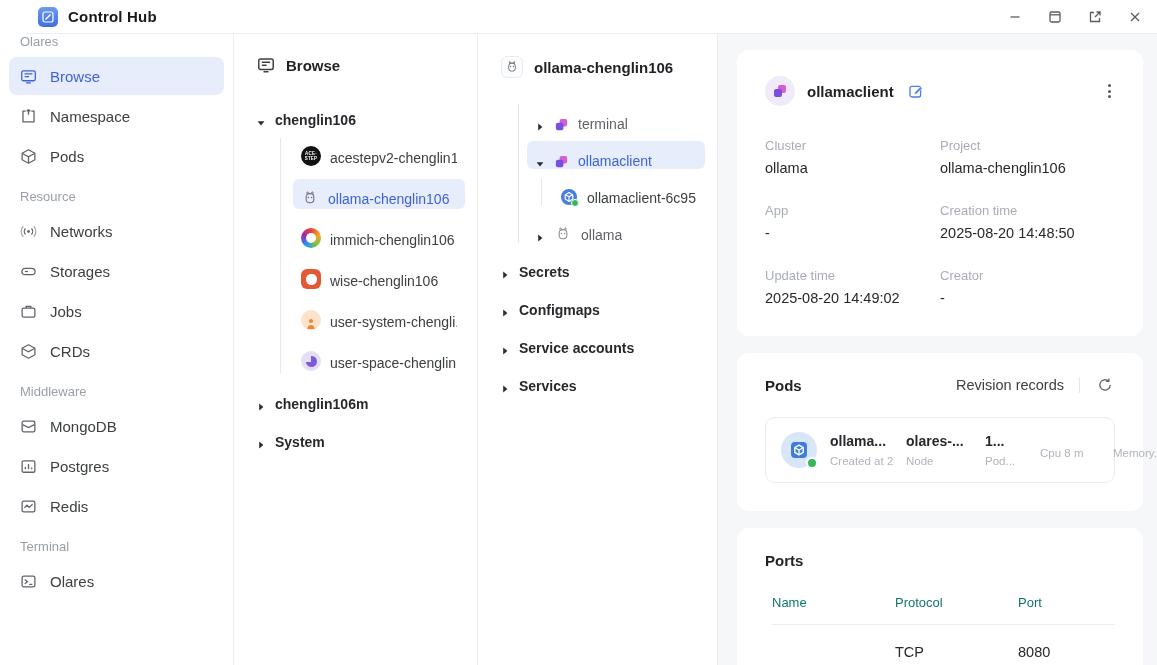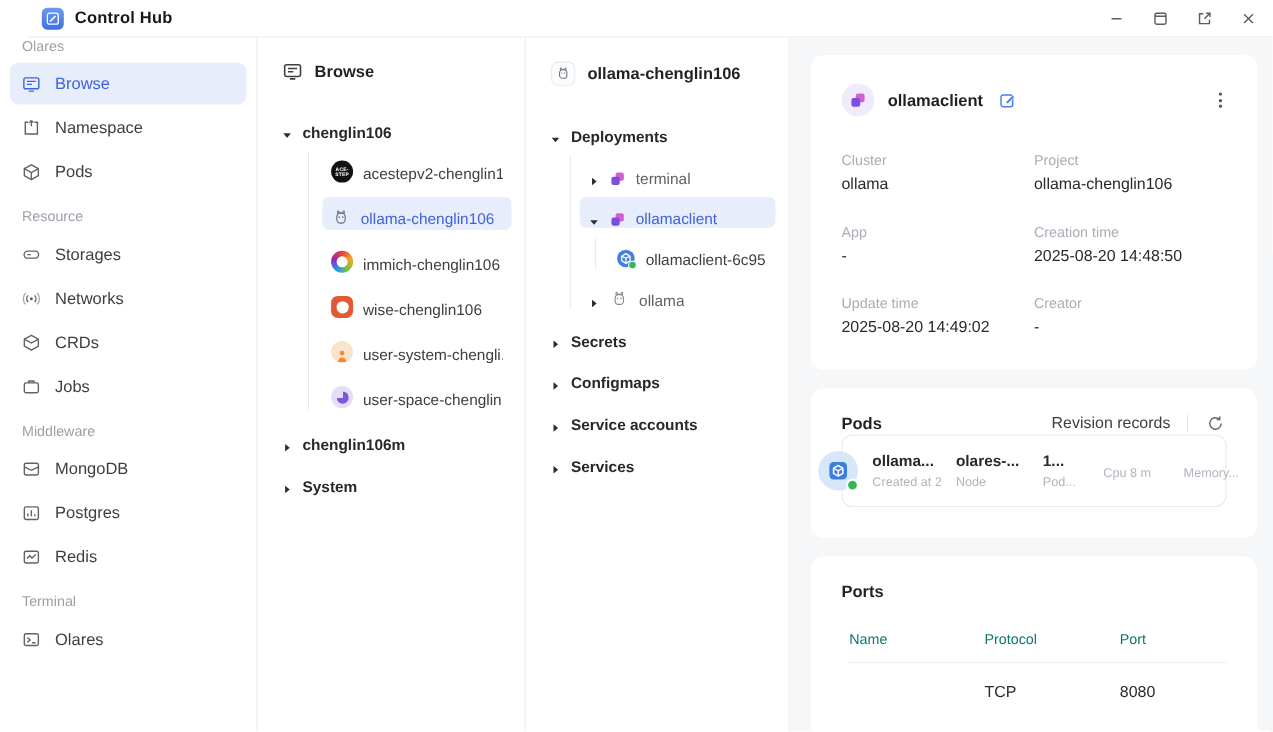--- a/index.html
+++ b/index.html
@@ -91,22 +91,22 @@
   .d-grid { display:grid; grid-template-columns:1fr 1fr; row-gap:27px; margin-top:32px; }
   .f-label { font-size:13px; color:#a8adb5; }
   .f-value { font-size:14.5px; color:#26282b; margin-top:7px; }
 
   .card.pods { padding:22px 28px 28px; }
   .p-head { display:flex; align-items:center; }
   .card-title { font-weight:700; font-size:15px; color:#1f2124; }
   .rev-link { margin-left:auto; font-size:14.5px; color:#3c4043; cursor:pointer; }
   .vdiv { width:1px; height:16px; background:#e3e5e8; margin:0 15px; }
   .refresh-btn { color:#5f6368; cursor:pointer; padding:2px; }
-  .pod-row { border:1px solid #e9ebee; border-radius:10px; padding:14px 15px;
-    display:flex; align-items:center; gap:13px; cursor:pointer;justify-content:center; }
+  .pod-row { margin-top:22px; border:1px solid #e9ebee; border-radius:10px; padding:14px 15px;
+    display:flex; align-items:center; gap:13px; cursor:pointer; }
   .pod-icon { width:36px; height:36px; border-radius:50%; background:#d8e6fa; position:relative;
     display:flex; align-items:center; justify-content:center; flex:none; }
   .pod-icon .dotg { position:absolute; right:-1px; bottom:-1px; width:12px; height:12px; border-radius:50%;
     background:#34b857; border:2px solid #fff; }
   .pcol { flex:none; overflow:hidden; }
   .pcol .t { font-weight:700; font-size:14px; color:#26282b; white-space:nowrap; overflow:hidden; }
   .pcol .s { font-size:11.5px; color:#b0b5bc; margin-top:6px; white-space:nowrap; overflow:hidden; }
   .w64{width:63px} .w66{width:66px} .w42{width:42px} .w60{width:60px}
   .spark { height:13px; border-top:2px solid #84abe9; border-radius:1px;
     background:linear-gradient(180deg, rgba(132,171,233,.33), rgba(132,171,233,0)); }
@@ -188,56 +188,56 @@
           </svg>
       </span>
       <span>Pods</span>
     </div>
 
     <div class="section-label">Resource</div>
 
     <div class="nav-item">
       <span class="nico">
         <svg width="17" height="17" viewBox="0 0 16 16">
-            <rect x="1.8" y="5" width="12.4" height="6" rx="3" fill="none" stroke="currentColor" stroke-width="1.2"></rect>
-            <path d="M4.6 8h3" stroke="currentColor" stroke-width="1.2"></path>
-          </svg>
-      </span>
-      <span>Storages</span>
-    </div>
-
-    <div class="nav-item">
-      <span class="nico">
-        <svg width="17" height="17" viewBox="0 0 16 16">
             <circle cx="8" cy="8" r="1.3" fill="currentColor"></circle>
             <path d="M5.2 10.8a4 4 0 0 1 0-5.6M10.8 5.2a4 4 0 0 1 0 5.6" fill="none" stroke="currentColor" stroke-width="1.2"></path>
             <path d="M3.1 12.9a7 7 0 0 1 0-9.8M12.9 3.1a7 7 0 0 1 0 9.8" fill="none" stroke="currentColor" stroke-width="1.2" opacity=".55"></path>
           </svg>
       </span>
       <span>Networks</span>
     </div>
 
     <div class="nav-item">
       <span class="nico">
         <svg width="17" height="17" viewBox="0 0 16 16">
+            <rect x="1.8" y="5" width="12.4" height="6" rx="3" fill="none" stroke="currentColor" stroke-width="1.2"></rect>
+            <path d="M4.6 8h3" stroke="currentColor" stroke-width="1.2"></path>
+          </svg>
+      </span>
+      <span>Storages</span>
+    </div>
+
+    <div class="nav-item">
+      <span class="nico">
+        <svg width="17" height="17" viewBox="0 0 16 16">
+            <rect x="2" y="4.8" width="12" height="8.4" rx="1.5" fill="none" stroke="currentColor" stroke-width="1.2"></rect>
+            <path d="M5.8 4.8V3.2h4.4v1.6" fill="none" stroke="currentColor" stroke-width="1.2"></path>
+          </svg>
+      </span>
+      <span>Jobs</span>
+    </div>
+
+    <div class="nav-item">
+      <span class="nico">
+        <svg width="17" height="17" viewBox="0 0 16 16">
             <path d="M8 1.7 14 5v6l-6 3.3L2 11V5z" fill="none" stroke="currentColor" stroke-width="1.2" stroke-linejoin="round"></path>
             <path d="M2.3 5.2 8 8.3l5.7-3.1" fill="none" stroke="currentColor" stroke-width="1.2"></path>
           </svg>
       </span>
       <span>CRDs</span>
-    </div>
-
-    <div class="nav-item">
-      <span class="nico">
-        <svg width="17" height="17" viewBox="0 0 16 16">
-            <rect x="2" y="4.8" width="12" height="8.4" rx="1.5" fill="none" stroke="currentColor" stroke-width="1.2"></rect>
-            <path d="M5.8 4.8V3.2h4.4v1.6" fill="none" stroke="currentColor" stroke-width="1.2"></path>
-          </svg>
-      </span>
-      <span>Jobs</span>
     </div>
 
     <div class="section-label">Middleware</div>
 
     <div class="nav-item">
       <span class="nico">
         <svg width="17" height="17" viewBox="0 0 16 16">
             <rect x="2" y="3" width="12" height="10" rx="1.5" fill="none" stroke="currentColor" stroke-width="1.2"></rect>
             <path d="M2.4 6.2 8 9l5.6-2.8" fill="none" stroke="currentColor" stroke-width="1.2"></path>
           </svg>
@@ -365,28 +365,20 @@
         <svg width="14" height="14" viewBox="0 0 16 16">
             <path d="M5.3 4.4 4.9 2.4c-.1-.5.6-.8.9-.4l1 1.6h2.4l1-1.6c.3-.4 1-.1.9.4l-.4 2" fill="none" stroke="#6e7278" stroke-width="1"></path>
             <rect x="4.2" y="3.8" width="7.6" height="9" rx="3.2" fill="none" stroke="#6e7278" stroke-width="1.1"></rect>
             <circle cx="6.4" cy="7.4" r=".75" fill="#6e7278"></circle>
             <circle cx="9.6" cy="7.4" r=".75" fill="#6e7278"></circle>
           </svg>
       </span>
       <span class="ph-title">ollama-chenglin106</span>
     </div>
 
-    <div class="tree-row">
-      <span class="caret">
-          <svg width="10" height="10" viewBox="0 0 10 10">
-            <path d="M1.6 3.2h6.8L5 7.4z" fill="#2b2d30"></path>
-          </svg>
-        </span>
-      <span class="tree-root-label">Deployments</span>
-    </div>
 
     <div class="t3-kids">
       <div class="tree-row">
         <span class="caret">
             <svg width="10" height="10" viewBox="0 0 10 10">
               <path d="M3.2 1.6v6.8L7.4 5z" fill="#2b2d30"></path>
             </svg>
           </span>
         <span>
           <svg width="15" height="15" viewBox="0 0 16 16">

